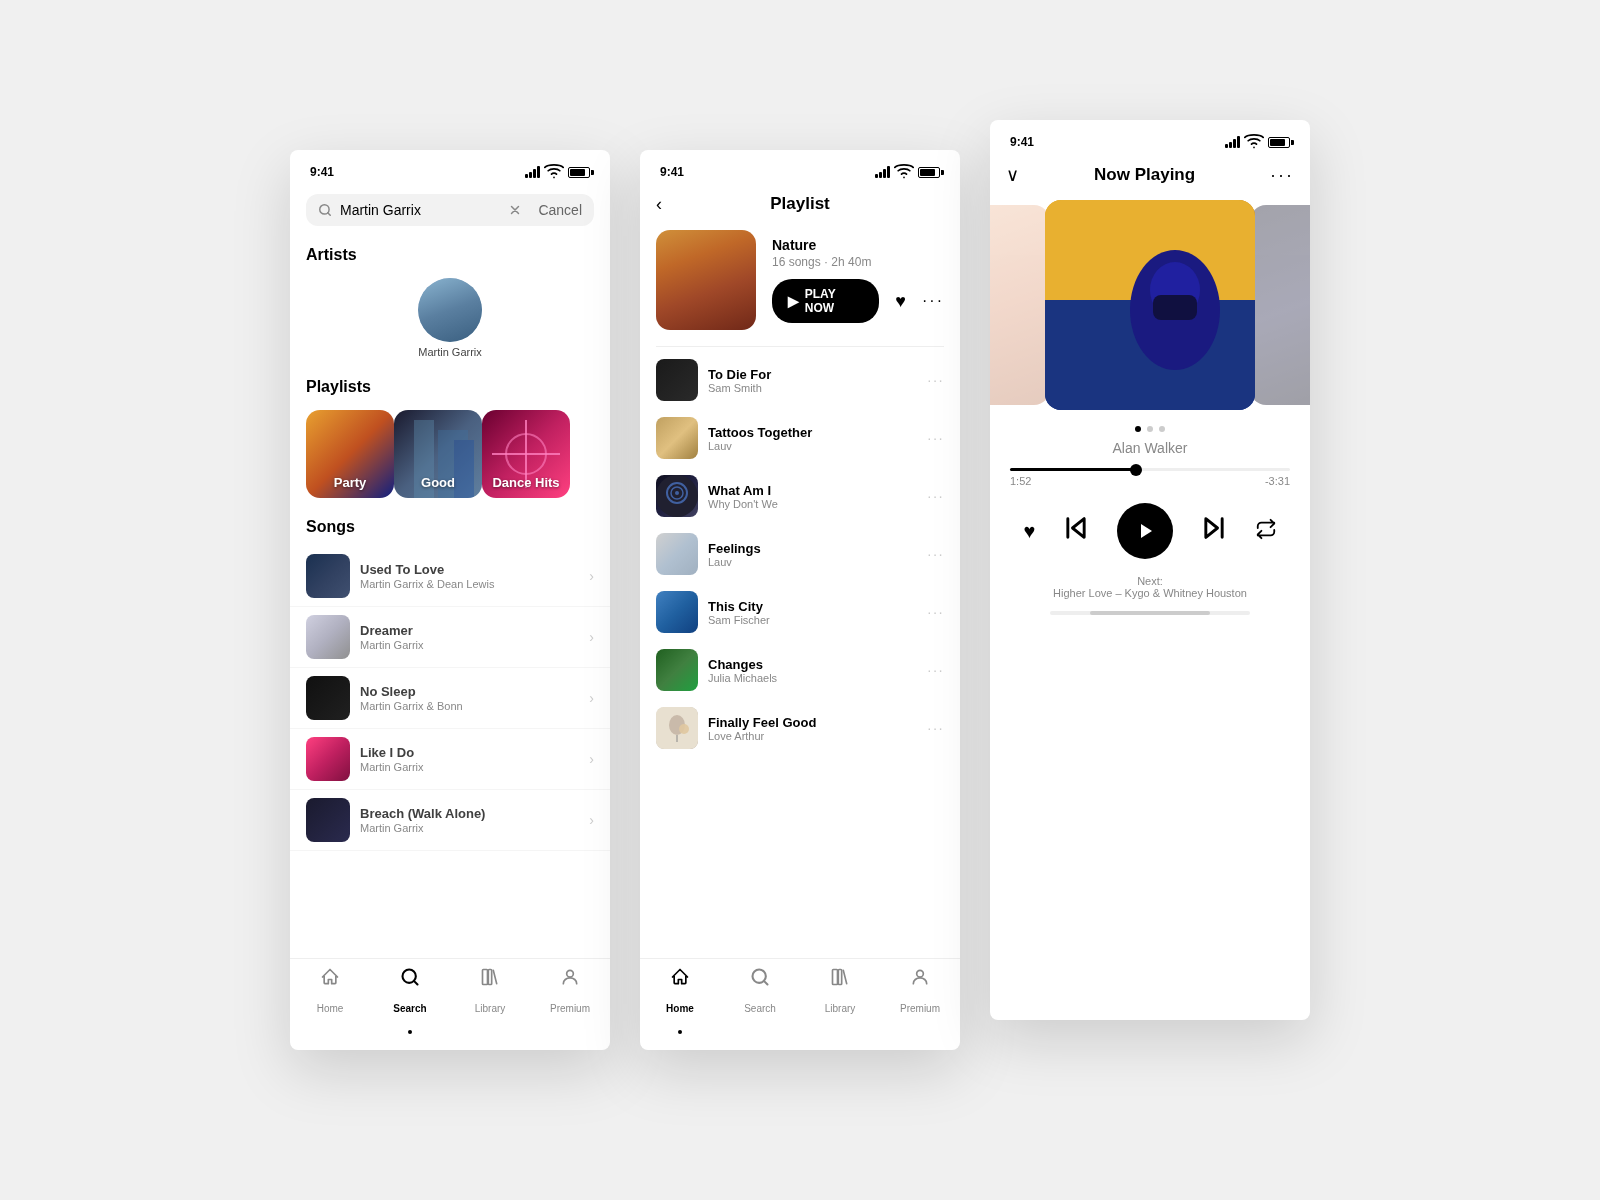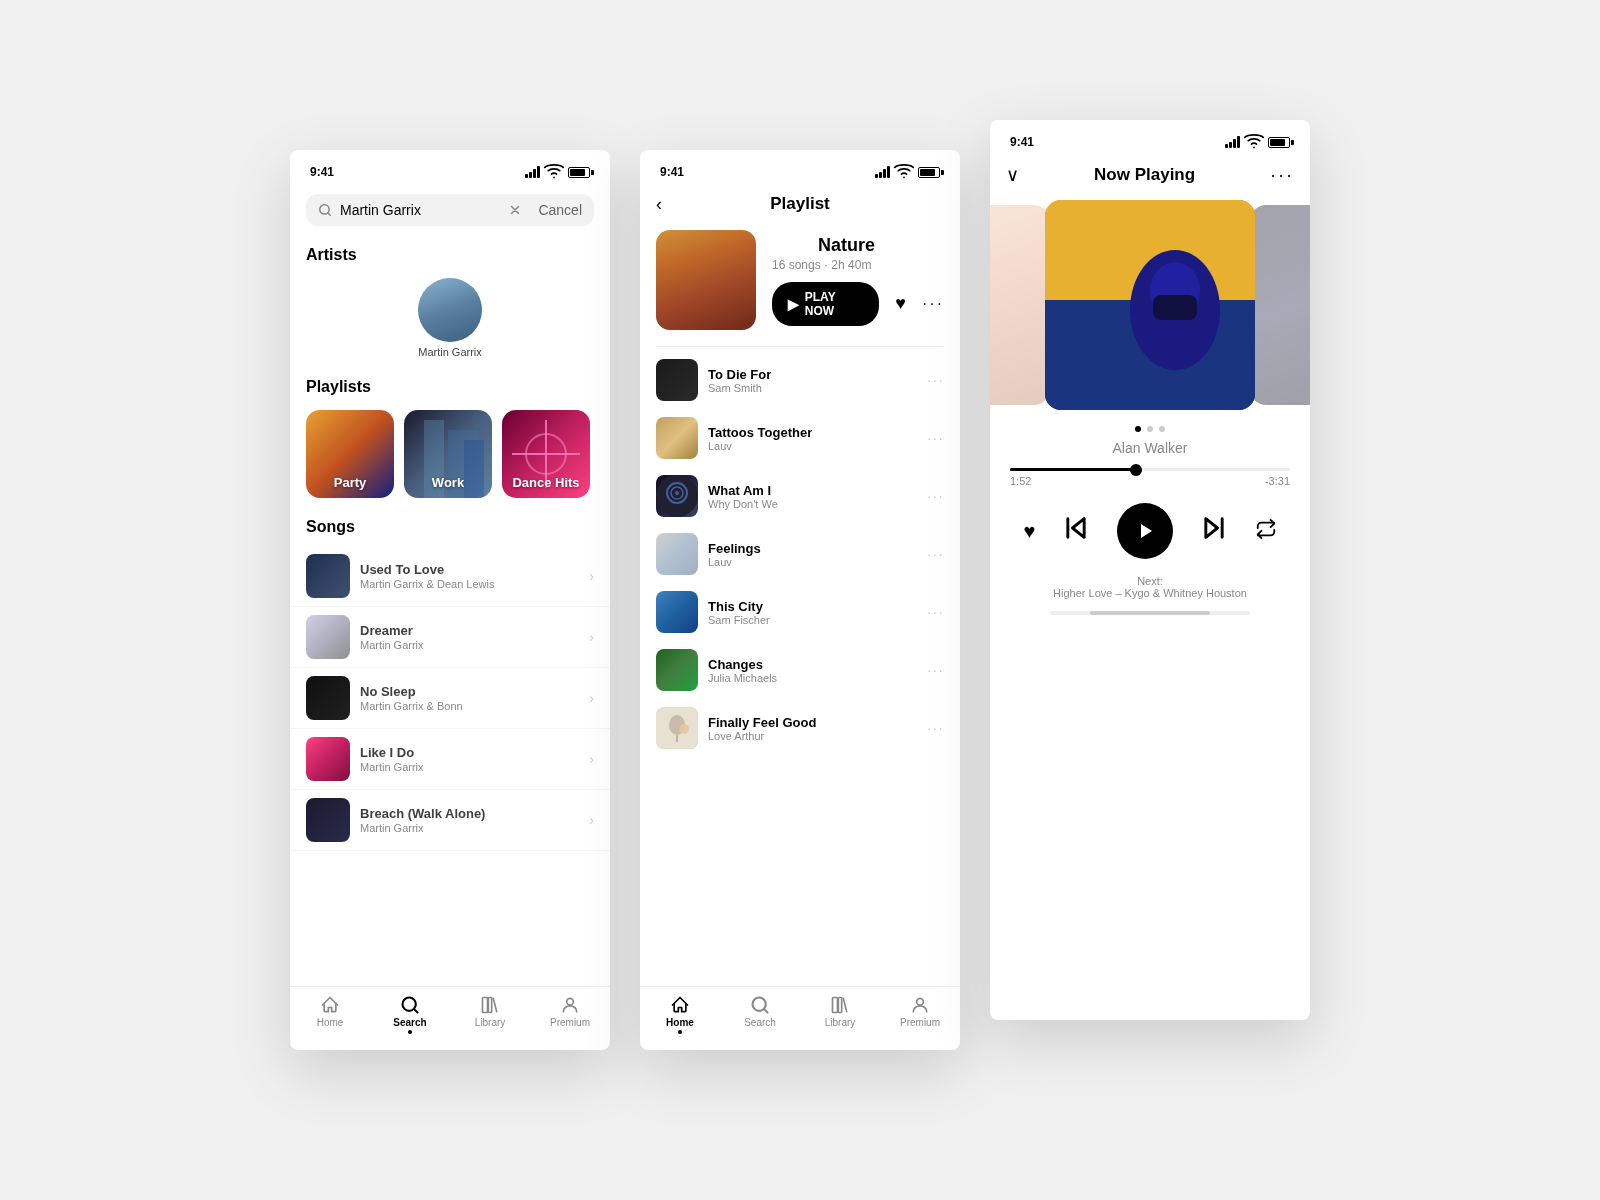--- a/index.html
+++ b/index.html
@@ -79,21 +79,21 @@
     .artist-avatar-img {
       width: 100%; height: 100%;
       background: linear-gradient(160deg, #8ab4d0 0%, #5a7fa0 50%, #3a5f80 100%);
       border-radius: 50%;
       display: flex; align-items: flex-end; justify-content: center;
       overflow: hidden;
     }
     .artist-name { font-size: 11px; color: #444; margin-top: 4px; }
 
     
-    .playlists-row { display: flex; gap: 10px; padding: 4px 16px 12px; overflow: hidden; }
+    .playlists-row { display: flex; padding: 4px 16px 12px; overflow: hidden; }
     .playlist-card {
       width: 88px; height: 88px; border-radius: 14px; position: relative; overflow: hidden; flex-shrink: 0;
     }
     .playlist-label {
       position: absolute; bottom: 8px; left: 0; right: 0; text-align: center;
       font-size: 13px; font-weight: 600; color: #fff;
       text-shadow: 0 1px 3px rgba(0,0,0,0.5);
     }
     .pl-party { background: linear-gradient(135deg, #e8a030, #c05020, #102080); }
     .pl-work { background: linear-gradient(135deg, #1a1a2e, #4a6080, #6080a0); }
@@ -118,21 +118,21 @@
     .th-dreamer { background: linear-gradient(135deg, #d0d0e0 0%, #b0b0c0 50%, #909090 100%); }
     .th-nosleep { background: linear-gradient(135deg, #101010 0%, #202020 100%); }
     .th-likei { background: linear-gradient(135deg, #ff4080, #c02060, #801040); }
     .th-breach { background: linear-gradient(135deg, #1a1a2e, #2a2a4e); }
 
     
     .bottom-nav {
       display: flex; border-top: 1px solid #eee; padding: 8px 0 16px;
     }
     .nav-item {
-      flex: 1; display: flex; flex-direction: column; align-items: center; gap: 2px;
+      flex: 1; display: flex; flex-direction: column; align-items: center; gap: 16px;
       cursor: pointer;
     }
     .nav-label { font-size: 10px; color: #888; }
     .nav-label.active { color: #000; font-weight: 600; }
     .nav-indicator { width: 4px; height: 4px; background: #000; border-radius: 50%; margin: 0 auto; }
 
     
     .playlist-header {
       display: flex; align-items: center; padding: 8px 16px 4px;
       justify-content: center; position: relative;
@@ -143,21 +143,21 @@
     .playlist-info { display: flex; align-items: center; gap: 16px; padding: 12px 16px; }
     .playlist-cover {
       width: 100px; height: 100px; border-radius: 14px; overflow: hidden; flex-shrink: 0;
       background: linear-gradient(135deg, #e0804020, #c06040, #8040a0);
     }
     .playlist-cover-img {
       width: 100%; height: 100%;
       background: linear-gradient(160deg, #d0903a 0%, #c06828 30%, #a04828 60%, #702818 100%);
     }
     .playlist-meta { flex: 1; }
-    .playlist-name { font-size: 18px; font-weight: 700; margin-left: 46px; }
+    .playlist-name { font-size: 14px; font-weight: 700; }
     .playlist-stats { font-size: 12px; color: #888; margin-top: 2px; }
     .playlist-actions { display: flex; align-items: center; gap: 16px; margin-top: 10px; }
     .play-now-btn {
       display: flex; align-items: center; gap: 6px;
       background: #000; color: #fff; border-radius: 20px; padding: 8px 16px; font-size: 12px; font-weight: 600;
       cursor: pointer;
     }
     .play-now-btn .play-circle { font-size: 14px; }
     .heart-btn { font-size: 18px; color: #000; }
     .more-btn { font-size: 16px; color: #000; letter-spacing: 2px; }
@@ -314,21 +314,21 @@
     <div class="playlist-card pl-party">
       <span class="playlist-label">Party</span>
     </div>
     <div class="playlist-card pl-work">
 
       <svg width="88" height="88" viewBox="0 0 88 88" style="position:absolute;top:0;left:0;opacity:0.4">
           <rect x="20" y="10" width="20" height="78" fill="#6090b0"></rect>
           <rect x="44" y="20" width="30" height="68" fill="#4070a0"></rect>
           <rect x="60" y="30" width="20" height="58" fill="#2050a0"></rect>
         </svg>
-      <span class="playlist-label">Work</span>
+      <span class="playlist-label">Good</span>
     </div>
     <div class="playlist-card pl-dance">
 
       <svg width="88" height="88" viewBox="0 0 88 88" style="position:absolute;top:0;left:0">
           <line x1="10" y1="44" x2="78" y2="44" stroke="#ff80c0" stroke-width="2" opacity="0.8"></line>
           <line x1="44" y1="10" x2="44" y2="78" stroke="#ff80c0" stroke-width="2" opacity="0.8"></line>
           <circle cx="44" cy="44" r="20" stroke="#ff80c0" stroke-width="2" fill="none" opacity="0.6"></circle>
         </svg>
       <span class="playlist-label">Dance Hits</span>
     </div>

